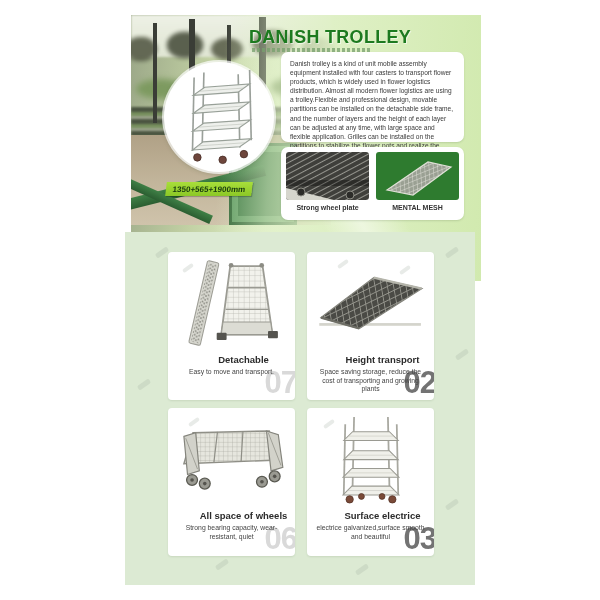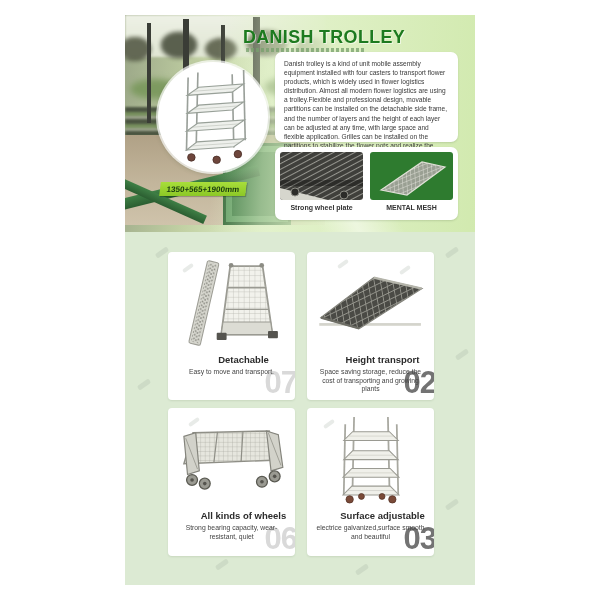--- a/index.html
+++ b/index.html
@@ -1,21 +1,21 @@
 <!DOCTYPE html>
 <html><head>
 <meta charset="utf-8">
 <style>
   * { margin:0; padding:0; box-sizing:border-box; }
   body { background:#ffffff; font-family:"Liberation Sans","DejaVu Sans",sans-serif; }
   .canvas { position:relative; width:600px; height:600px; background:#fff; overflow:hidden; }
   .content { position:absolute; left:125px; top:15px; width:350px; height:570px; }
 
   
-  .hero { position:absolute; left:0; top:0; width:350px; height:266px; overflow:hidden;
+  .hero { position:absolute; left:6px; top:0; width:350px; height:266px; overflow:hidden;
           background:linear-gradient(97deg,#9aa687 0%,#c2d1a4 22%,#e3f2cc 45%,#d9eeb8 72%,#c2e198 100%);padding-left:48px; }
   .ph { position:absolute; }
   .ph-sky    { left:0; top:0; width:200px; height:42px; background:linear-gradient(#eef1e6,#dfe5d2); filter:blur(1px); }
   .ph-trees  { left:-8px; top:4px; width:215px; height:58px; filter:blur(2px); opacity:.9;
     background:
       radial-gradient(26px 20px at 18px 30px,#565b47 60%,transparent 62%),
       radial-gradient(30px 22px at 62px 26px,#4c5240 60%,transparent 62%),
       radial-gradient(26px 18px at 104px 30px,#5b604b 60%,transparent 62%),
       radial-gradient(34px 22px at 150px 24px,#50553f 60%,transparent 62%),
       radial-gradient(28px 18px at 196px 30px,#5a5f48 60%,transparent 62%); }
@@ -298,21 +298,21 @@
           </g>
           <g fill="#55544e">
             <circle cx="21" cy="62" r="2"></circle>
               <circle cx="35" cy="66" r="2"></circle>
             <circle cx="98" cy="64" r="2"></circle>
               <circle cx="112" cy="58" r="2"></circle>
           </g>
         </svg>
       </div>
       <div class="card-num">06</div>
-      <h3 class="card-title">All kinds of wheels</h3>
+      <h3 class="card-title">All space of wheels</h3>
       <p class="card-desc">Strong bearing capacity, wear-resistant, quiet</p>
     </div>
 
     <div class="card c4">
       <div class="cwm" style="left:16px;top:14px"></div>
       <div class="card-img">
         <svg width="96" height="92" viewBox="0 0 110 125">
           <g stroke="#a8a8a0" stroke-width="2.4" fill="none">
             <line x1="20" y1="14" x2="18" y2="110"></line>
             <line x1="90" y1="14" x2="92" y2="110"></line>
@@ -333,18 +333,18 @@
           </g>
           <g fill="#7a4a38" stroke="#553326" stroke-width="1">
             <circle cx="26" cy="116" r="5"></circle>
               <circle cx="84" cy="116" r="5"></circle>
             <circle cx="42" cy="112" r="4"></circle>
               <circle cx="70" cy="112" r="4"></circle>
           </g>
         </svg>
       </div>
       <div class="card-num num-faint">03</div>
-      <h3 class="card-title">Surface adjustable</h3>
+      <h3 class="card-title">Surface electrice</h3>
       <p class="card-desc">electrice galvanized,surface smooth and beautiful</p>
     </div>
 
   </div>
 </div>
 
 </body></html>

